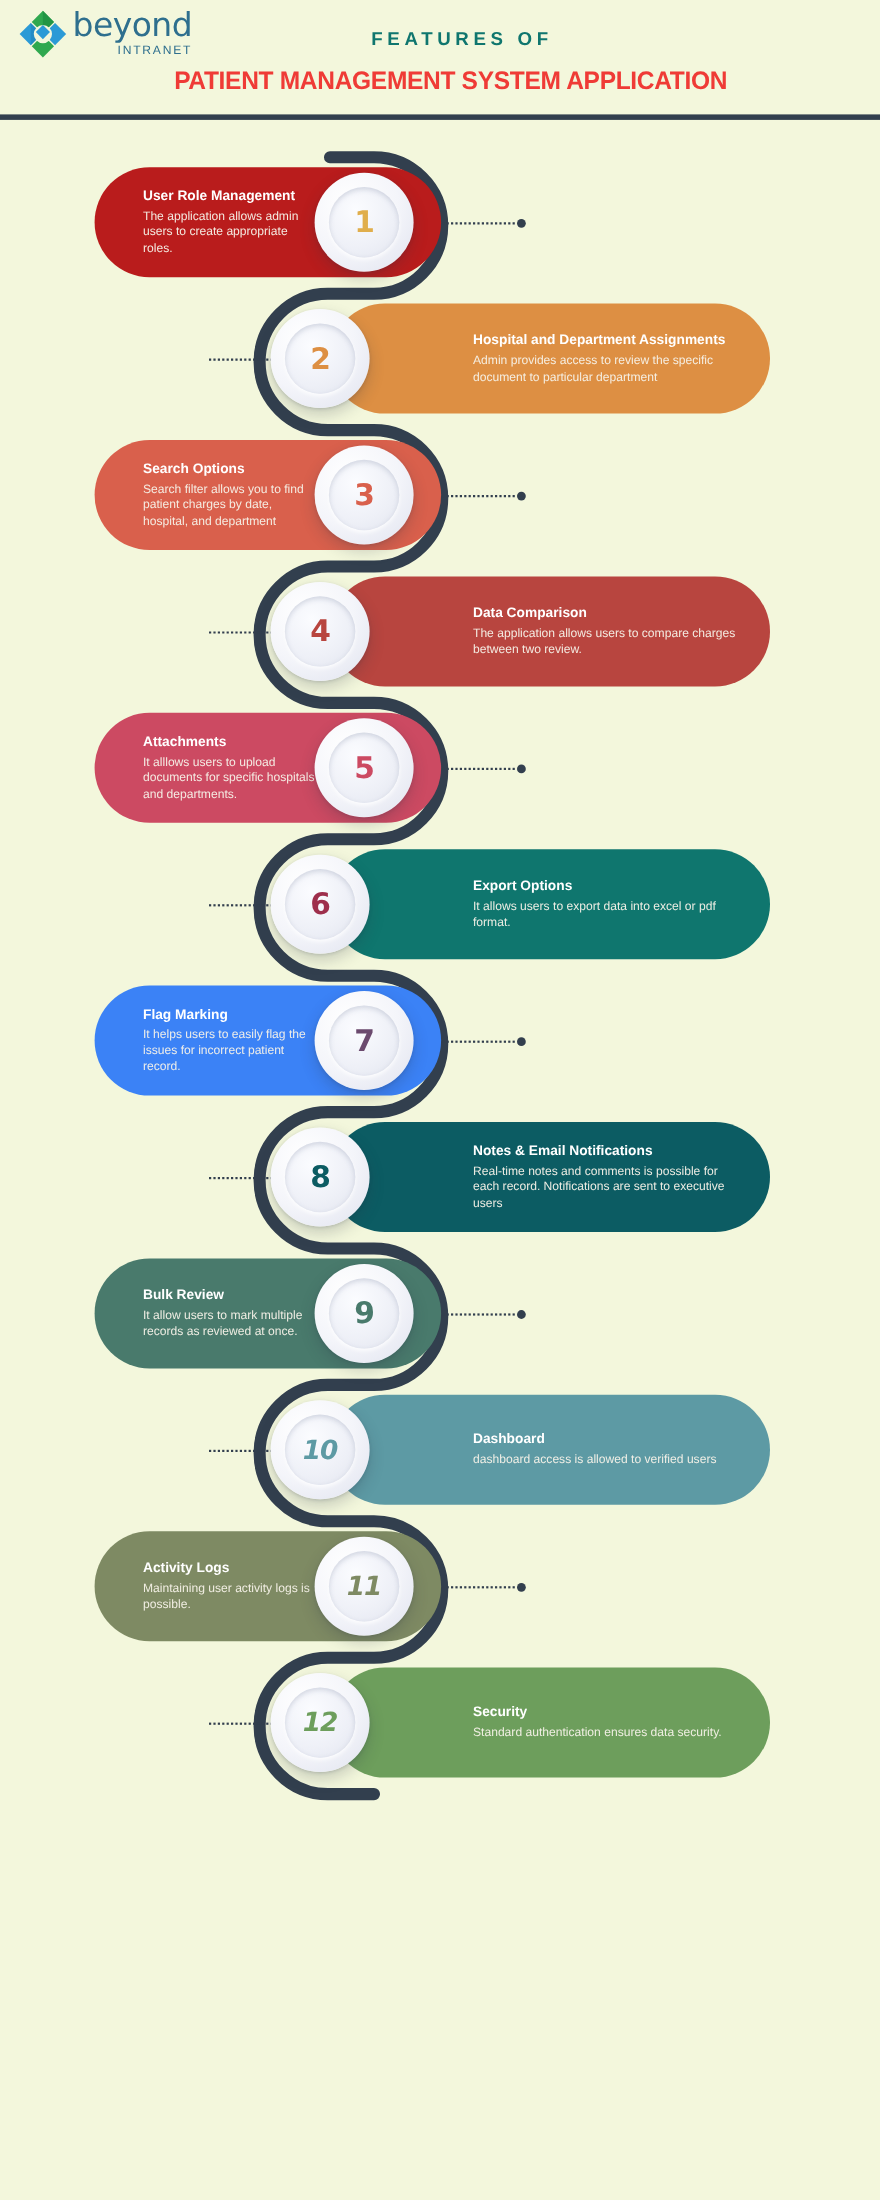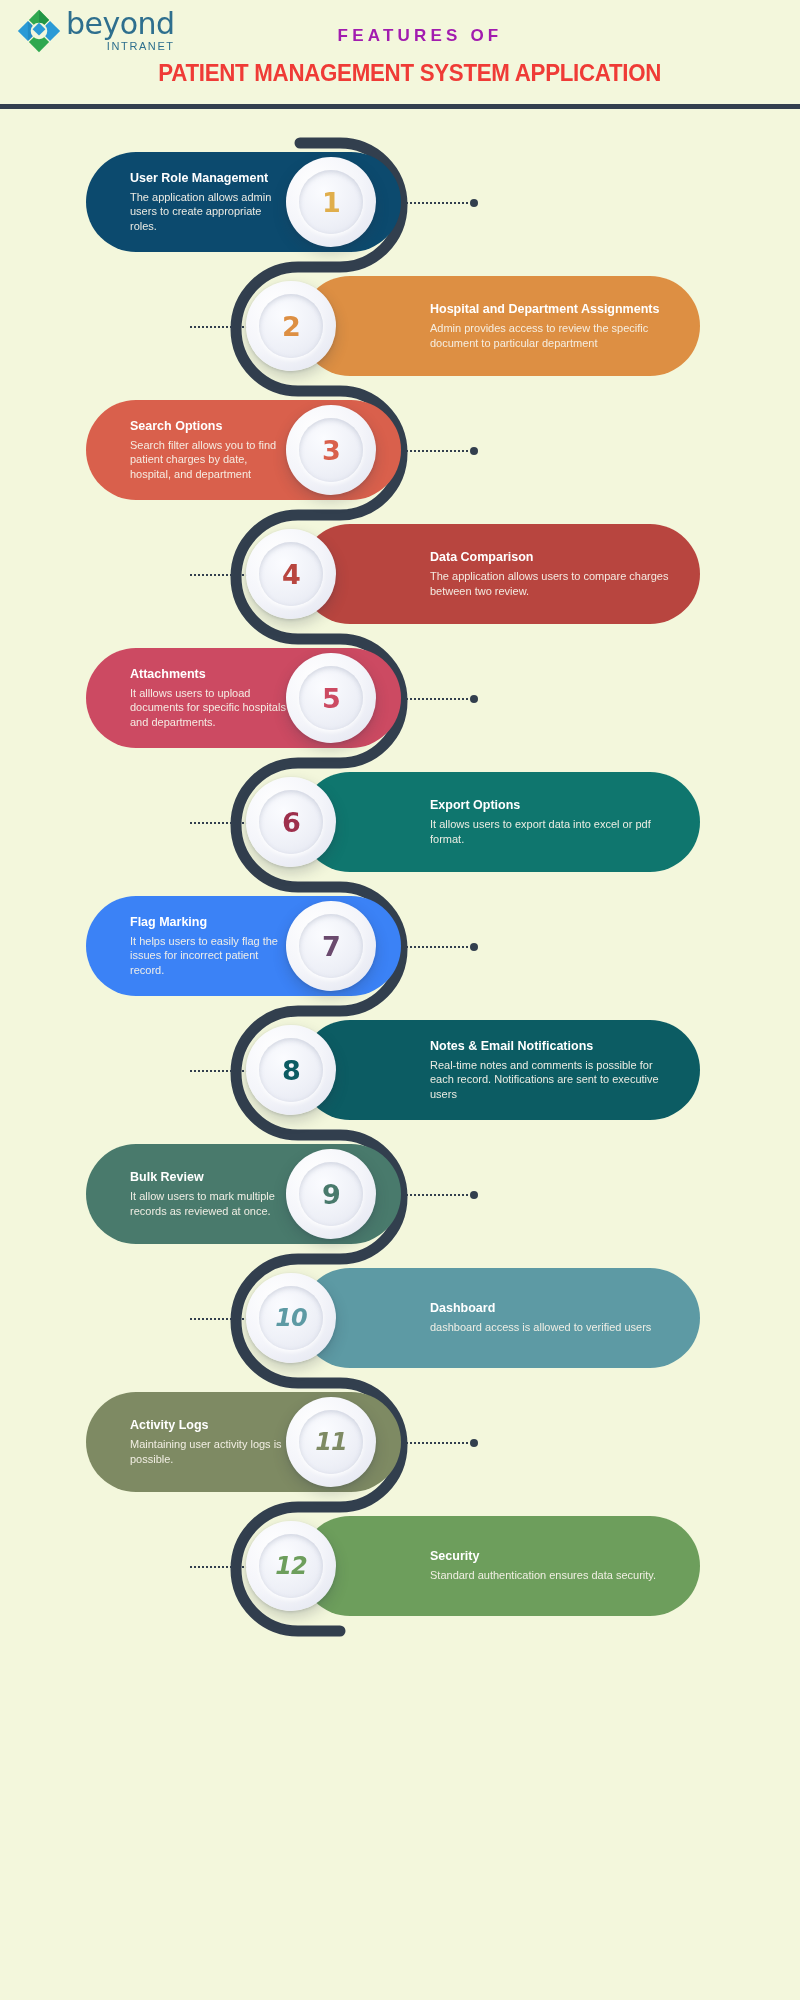--- a/index.html
+++ b/index.html
@@ -58,21 +58,21 @@
   }
 
   .head-eyebrow {
     position: absolute;
     left: 0; right: 0;
     top: 26px;
     text-align: center;
     font-size: 17px;
     font-weight: bold;
     letter-spacing: 4.2px;
-    color: #a21caf;
+    color: #0f766e;
     padding-left: 40px;
   }
   .head-title {
     position: absolute;
     left: 0; right: 0;
     top: 60px;
     text-align: center;
     font-size: 23px;
     font-weight: bold;
     letter-spacing: -0.3px;
@@ -240,21 +240,21 @@
          A 62 62 0 0 0 298 1523
          L 340 1523"></path>
   </svg>
 
   <div id="rows">
       <div class="row" style="top: 152px; height: 100px;">
         <div class="leader to-right" style="top: 46px; left: 402px; width: 76px;">
           <div class="dash"></div>
           <div class="knob"></div>
         </div>
-        <div class="pill left" style="background: #0c4a6e;">
+        <div class="pill left" style="background: #b91c1c;">
           <div class="pill-text">
             <div class="pill-title">User Role Management</div>
             <div class="pill-desc">The application allows admin users to create appropriate roles.</div>
           </div>
         </div>
         <div class="medal" style="top: 5px; left: 286px;">
           <span class="medal-num" style="color: rgb(224, 174, 76);">1</span>
         </div>
       </div>
       <div class="row" style="top: 276px; height: 100px;">

